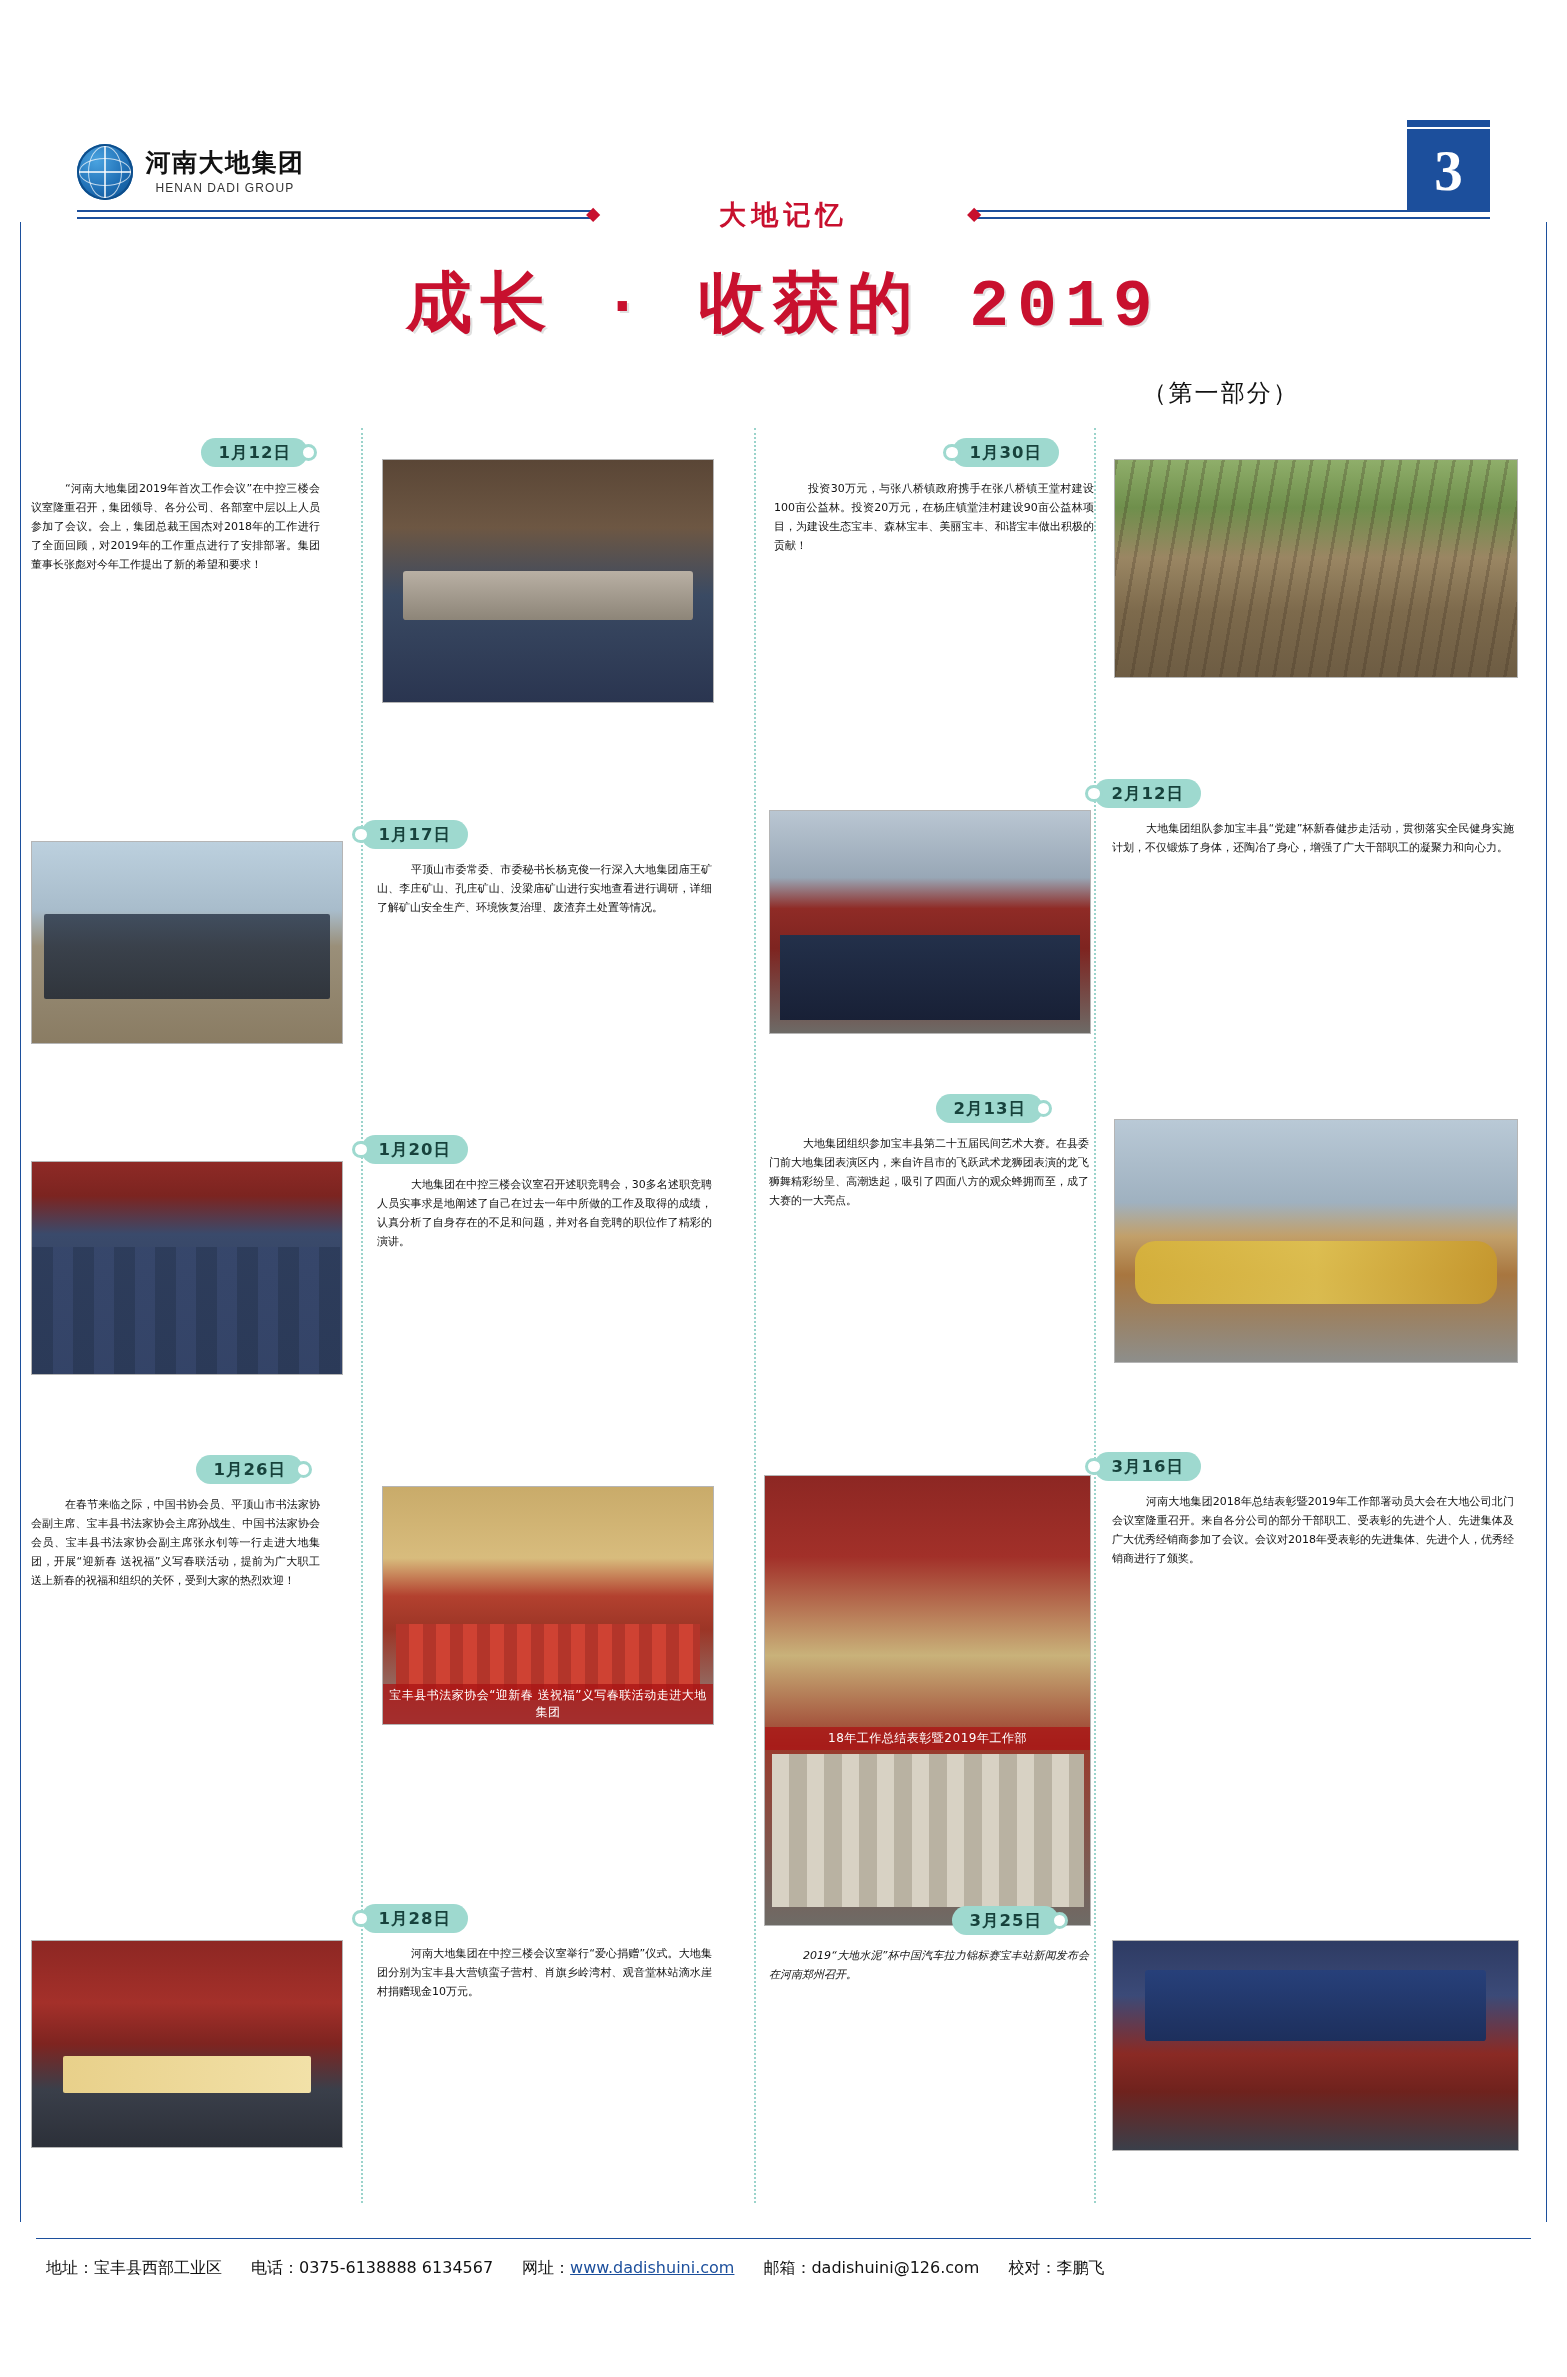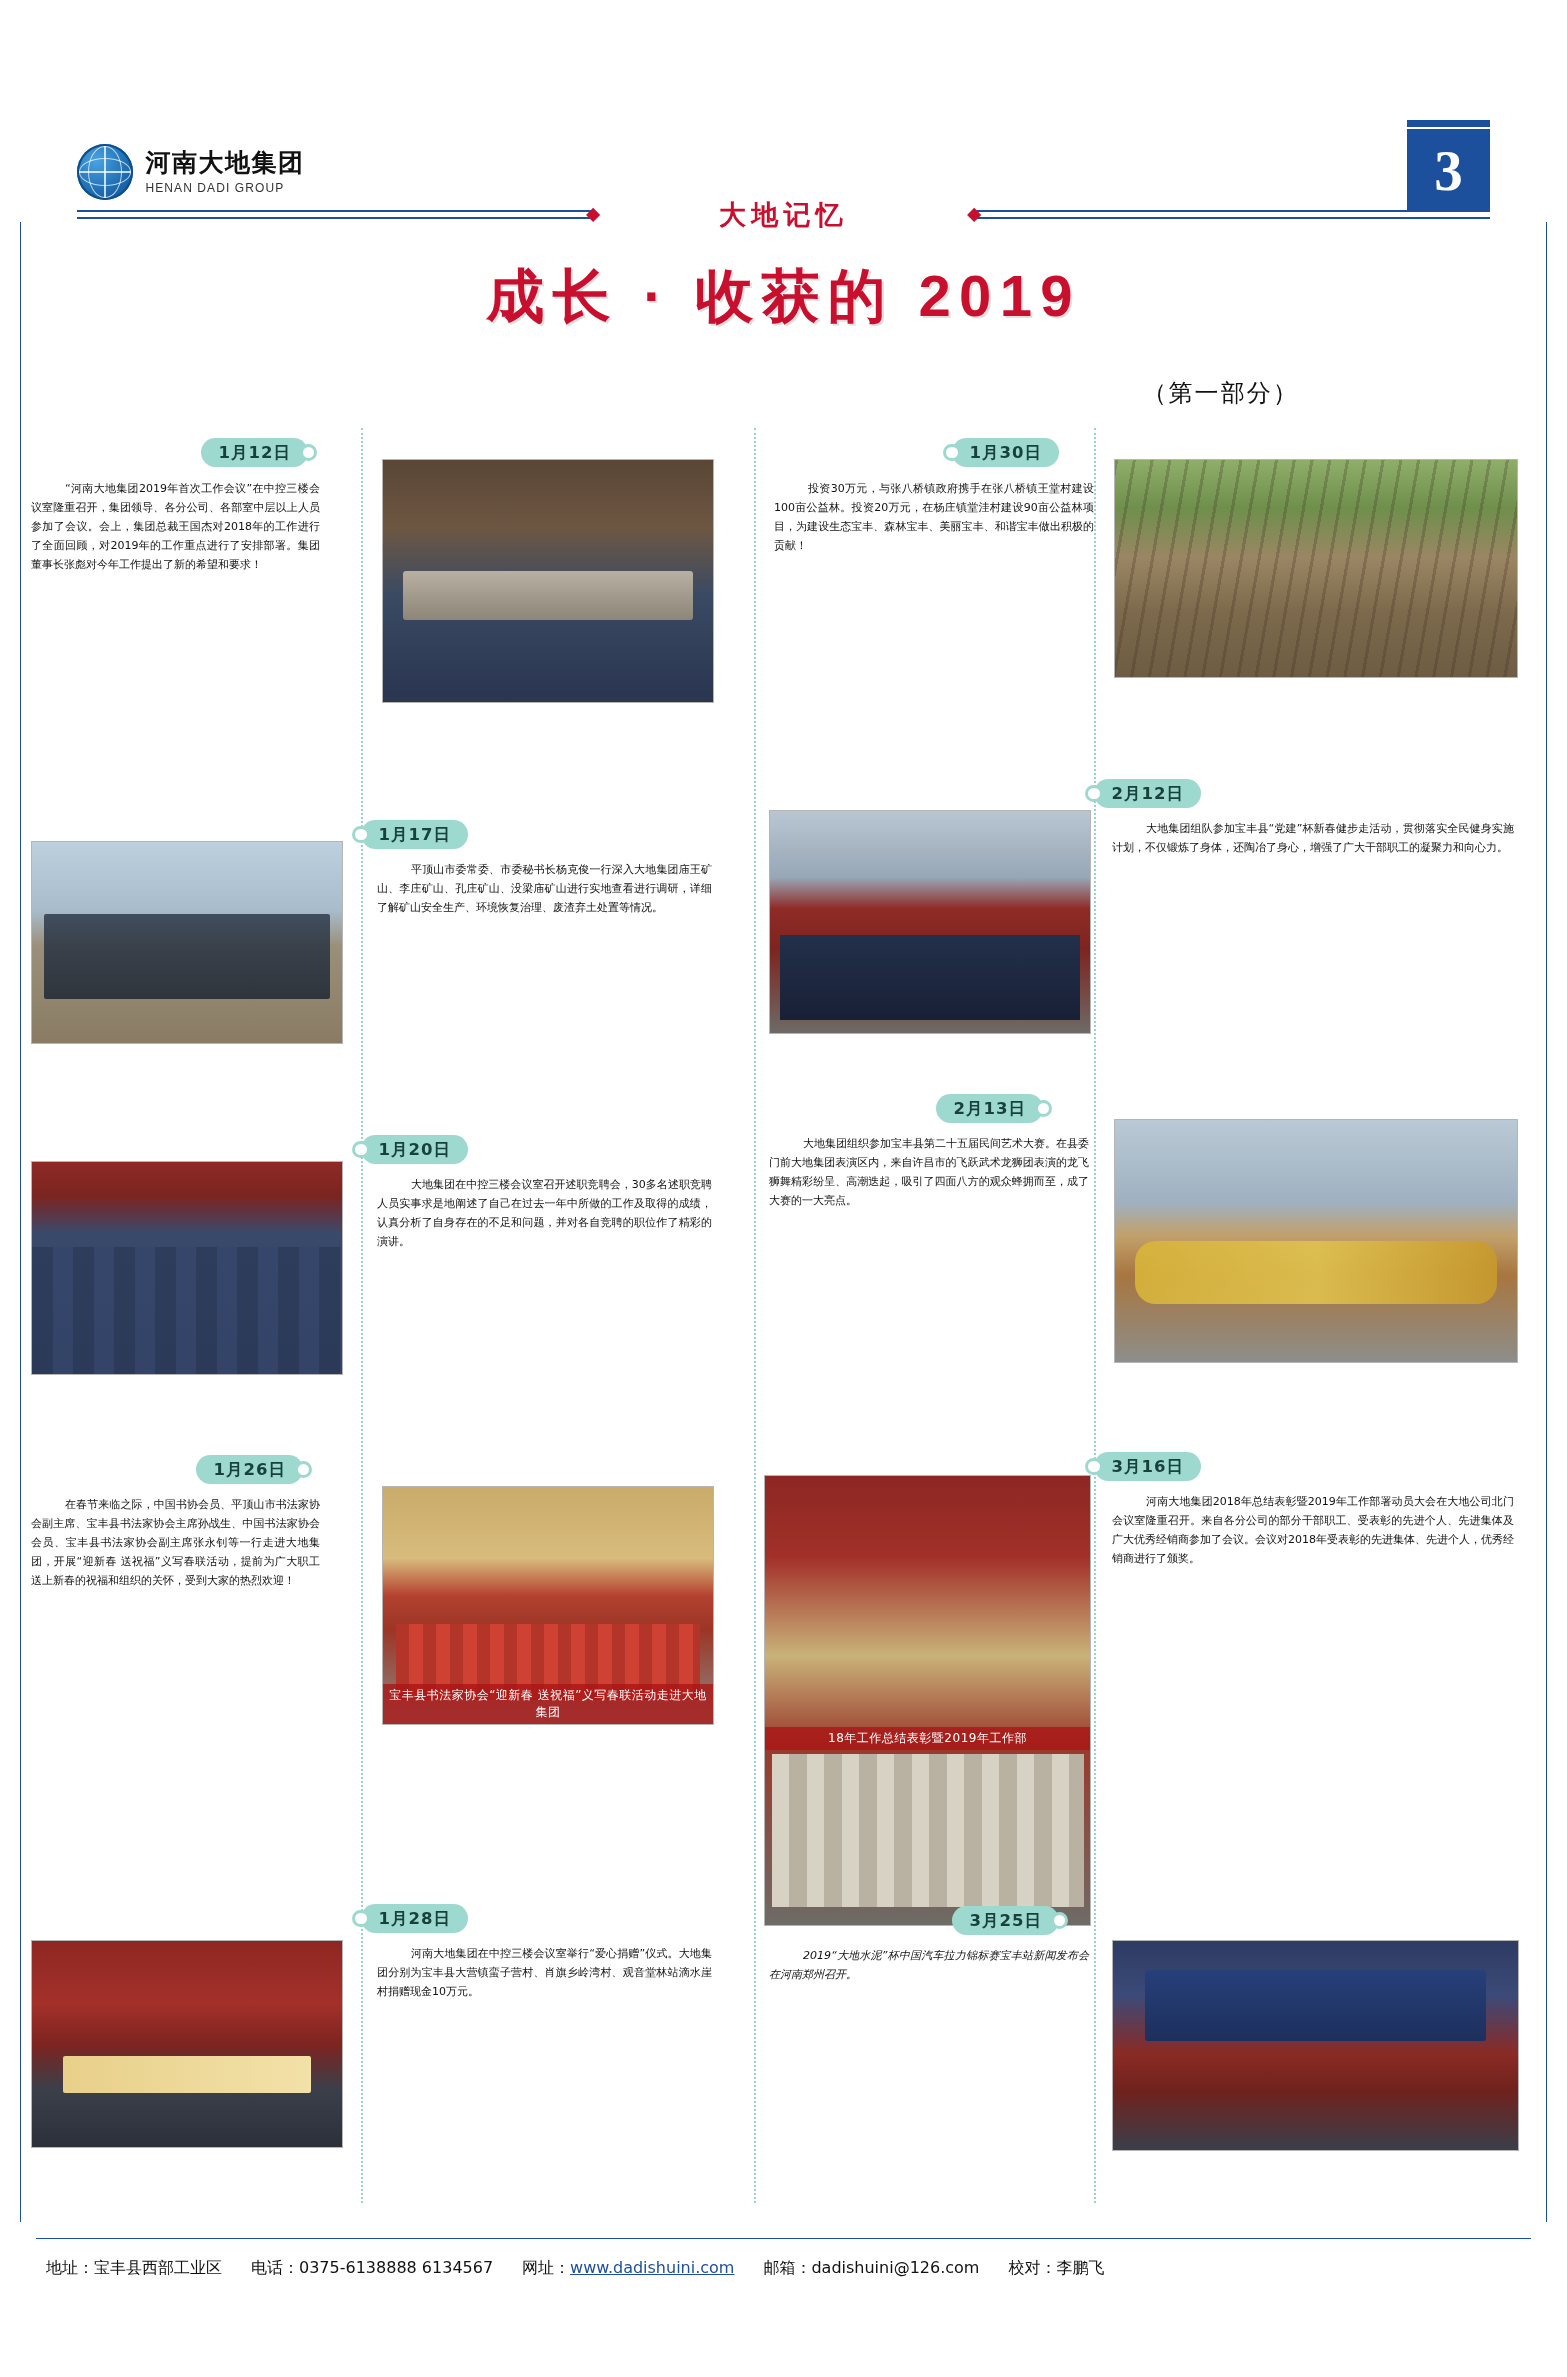--- a/index.html
+++ b/index.html
@@ -15,21 +15,21 @@
     position:absolute; inset:0;
     padding:0;
   }
 
   
   .header {
     position:absolute; left:0; top:0; width:1567px; height:217px;
   }
   .logo-wrap {
     position:absolute; left:77px; top:144px;
-    display:flex; align-items:center; gap:12.4px;
+    display:flex; align-items:center; gap:12.4px;text-align:center;
   }
   .globe {
     width:56px; height:56px; border-radius:50%;
     background:
       radial-gradient(circle at 35% 30%, #4aa3e0 0%, #1f6fb5 55%, #0d4e8c 100%);
     position:relative;
     box-shadow:inset 0 0 0 2.1px #0d4e8c;
   }
   .globe:before {
     content:""; position:absolute; left:50%; top:2.1px; bottom:2.1px; width:1.5px;
@@ -90,23 +90,23 @@
   .diamond {
     position:absolute; top:4.1px; width:10.3px; height:10.3px;
     background:#c8102e; transform:rotate(45deg);
   }
   .diamond.d-l { left:511px; }
   .diamond.d-r { right:511px; }
 
   
   .main-title {
     position:absolute; left:0; right:0; top:258px; text-align:center;
-    font-size:58px; font-weight:bold; color:#c8102e;
+    font-size:66px; font-weight:bold; color:#c8102e;
     letter-spacing:8.3px;
-    font-family:Liberation Sans, sans-serif;
+    font-family:Liberation Mono, monospace;
     text-shadow:2.1px 2.1px 0 rgba(0,0,0,0.12);
   }
   .subtitle {
     position:absolute; right:268px; top:377px;
     font-size:24px; color:#111; letter-spacing:2.1px;
   }
 
   
   .content { position:absolute; left:0; top:428px; width:1567px; height:1790px; }
 

